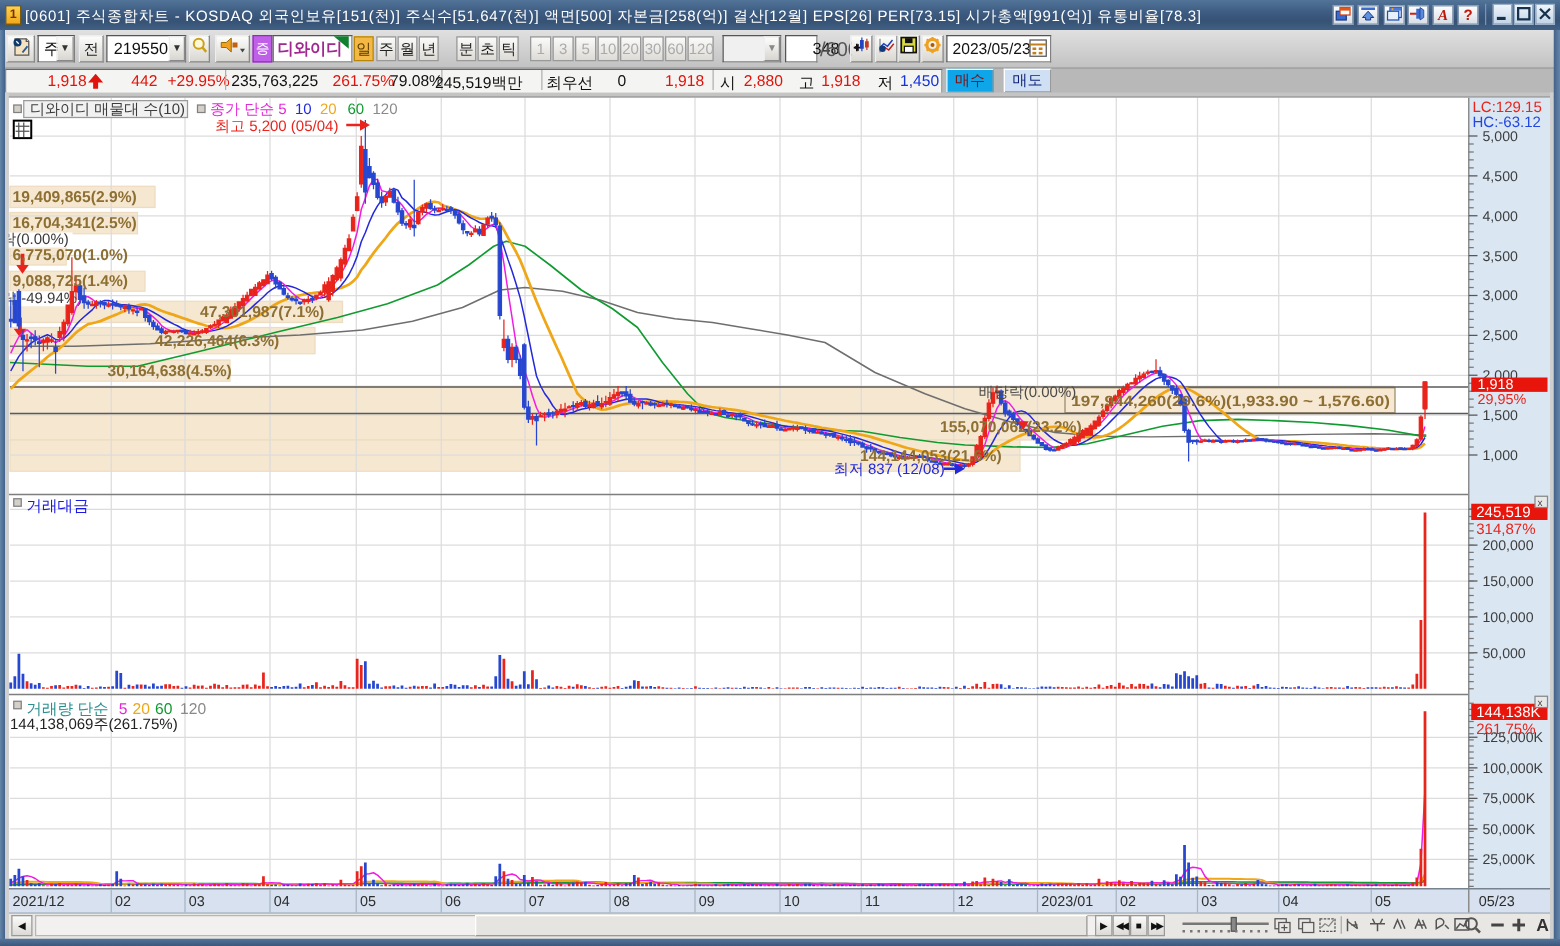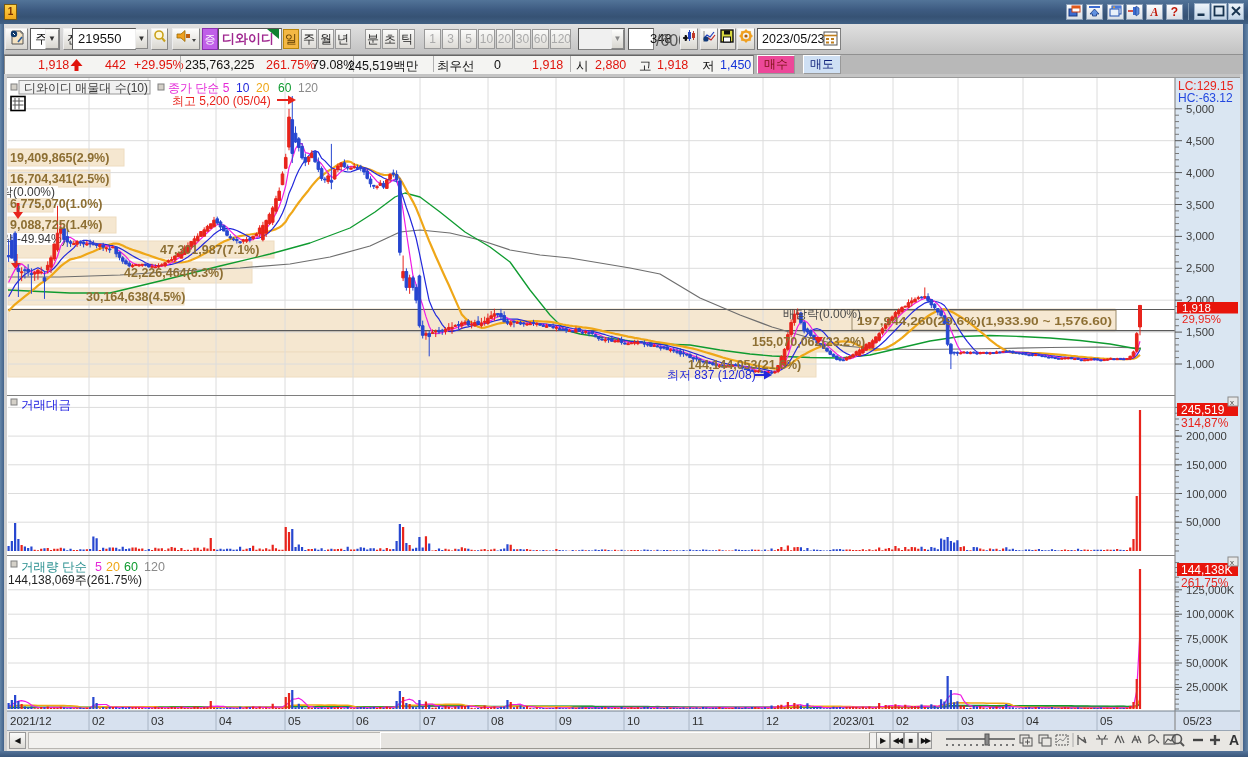--- a/index.html
+++ b/index.html
@@ -360,20 +360,21 @@
       <text x="766" y="725" font-size="11.5" fill="#2e2e2e">12</text>
       <text x="833" y="725" font-size="11.5" fill="#2e2e2e">2023/01</text>
       <text x="896" y="725" font-size="11.5" fill="#2e2e2e">02</text>
       <text x="961" y="725" font-size="11.5" fill="#2e2e2e">03</text>
       <text x="1026" y="725" font-size="11.5" fill="#2e2e2e">04</text>
       <text x="1100" y="725" font-size="11.5" fill="#2e2e2e">05</text>
       <text x="1183" y="725" font-size="11.5" fill="#2e2e2e">05/23</text>
     </svg>
 <div class="abs" id="title">
   <div id="ticon">1</div>
+  <div class="txt">[0601]  주식종합차트 - KOSDAQ 외국인보유[151(천)]  주식수[51,647(천)]  액면[500]  자본금[258(억)]  결산[12월]  EPS[26]  PER[73.15]  시가총액[991(억)]  유통비율[78.3]</div>
   <div class="tbtn" style="left:1066px"><svg width="13" height="12">
           <rect x="1" y="4" width="8" height="7" fill="#3a6ad0" stroke="#1a3a80"></rect>
           <rect x="4" y="1" width="8" height="6" fill="#fff" stroke="#d04010"></rect>
           <rect x="4" y="1" width="8" height="2.5" fill="#e05818"></rect>
         </svg></div>
   <div class="tbtn" style="left:1086px"><svg width="13" height="12">
           <rect x="1" y="1" width="11" height="2" fill="#3a6ad0"></rect>
           <path d="M6.5 4 L11 9 L8.5 9 L8.5 11 L4.5 11 L4.5 9 L2 9 Z" fill="#6090e0" stroke="#1a3a80" stroke-width="0.8"></path>
         </svg></div>
   <div class="tbtn" style="left:1107px"><svg width="13" height="12">
@@ -404,21 +405,21 @@
   <div class="btn" style="left:5px;width:23px"><svg width="18" height="17">
           <path d="M4 2 L13 2 L15 4 L15 15 L4 15 Z" fill="#f4e2c0" stroke="#555"></path>
           <path d="M13 2 L13 4 L15 4" fill="#fff" stroke="#555"></path>
           <circle cx="6" cy="5" r="3.2" fill="#103a6a"></circle>
           <path d="M5 4 l2 2" stroke="#fff" stroke-width="1"></path>
           <path d="M10 13 l4 -5" stroke="#2a5a9a" stroke-width="1.6"></path>
         </svg></div>
   <div class="fld" style="left:30px;width:30px;padding-left:4px">주</div>
   <div class="btn" style="left:45px;width:14px;top:5px;height:20px;line-height:18px;font-size:8px;color:#333">▼</div>
   <div class="btn" style="left:63px;width:20px">전</div>
-  <div class="fld" style="left:72px;width:64px;padding-left:5px">219550</div>
+  <div class="fld" style="left:85px;width:64px;padding-left:5px">219550</div>
   <div class="btn" style="left:135px;width:13px;top:5px;height:20px;line-height:18px;font-size:8px;color:#333">▼</div>
   <div class="btn" style="left:151px;width:17px"><svg width="13" height="14">
           <circle cx="6" cy="6" r="4" fill="#fff8d8" stroke="#caa21a" stroke-width="1.6"></circle>
           <line x1="9" y1="9" x2="12" y2="12.5" stroke="#caa21a" stroke-width="2"></line>
         </svg></div>
   <div class="btn" style="left:172px;width:28px"><svg width="22" height="14">
           <path d="M2 5 L6 5 L10 1.5 L10 12.5 L6 9 L2 9 Z" fill="#f0a020" stroke="#9a6a00" stroke-width="0.8"></path>
           <rect x="11" y="5" width="4" height="4" fill="#c06010"></rect>
           <path d="M17 10 l4 0 l-2 3 z" fill="#444"></path>
         </svg></div>
@@ -508,21 +509,21 @@
   <div class="iv blk" style="left:437px">최우선</div>
   <div class="iv blk" style="left:494px">0</div>
   <div class="iv red" style="left:532px">1,918</div>
   <div class="isep" style="left:570px"></div>
   <div class="iv blk" style="left:576px">시</div>
   <div class="iv red" style="left:595px">2,880</div>
   <div class="iv blk" style="left:639px">고</div>
   <div class="iv red" style="left:657px">1,918</div>
   <div class="iv blk" style="left:702px">저</div>
   <div class="iv blu" style="left:720px">1,450</div>
-  <div style="position:absolute;left:757px;top:0px;width:38px;height:19px;background:#ec4899;border:1px solid #999;border-top-color:#fff;border-left-color:#fff;color:#7a1010;font-size:12px;text-align:center;line-height:17px">매수</div>
+  <div style="position:absolute;left:757px;top:0px;width:38px;height:19px;background:#0ea5e9;border:1px solid #999;border-top-color:#fff;border-left-color:#fff;color:#7a1010;font-size:12px;text-align:center;line-height:17px">매수</div>
   <div style="position:absolute;left:803px;top:0px;width:38px;height:19px;background:#cfe0f4;border:1px solid #999;border-top-color:#fff;border-left-color:#fff;color:#10207a;font-size:12px;text-align:center;line-height:17px">매도</div>
 </div>
 <div class="abs" id="gap1"></div>
 <div class="abs" id="srow">
   <div class="sbtn" style="left:2px;width:17px">◀</div>
   <div style="position:absolute;left:21px;top:1px;width:852px;height:17px;background:#f2f1ef;border:1px solid #b8b6b2"></div>
   <div style="position:absolute;left:373px;top:1px;width:490px;height:17px;background:#e6e4e0;border:1px solid #9a9892;border-top-color:#fff;border-left-color:#fff"></div>
   <div class="sbtn" style="left:869px;width:14px">▶</div>
   <div class="sbtn" style="left:883px;width:14px;letter-spacing:-2px">◀◀</div>
   <div class="sbtn" style="left:897px;width:14px">■</div>

